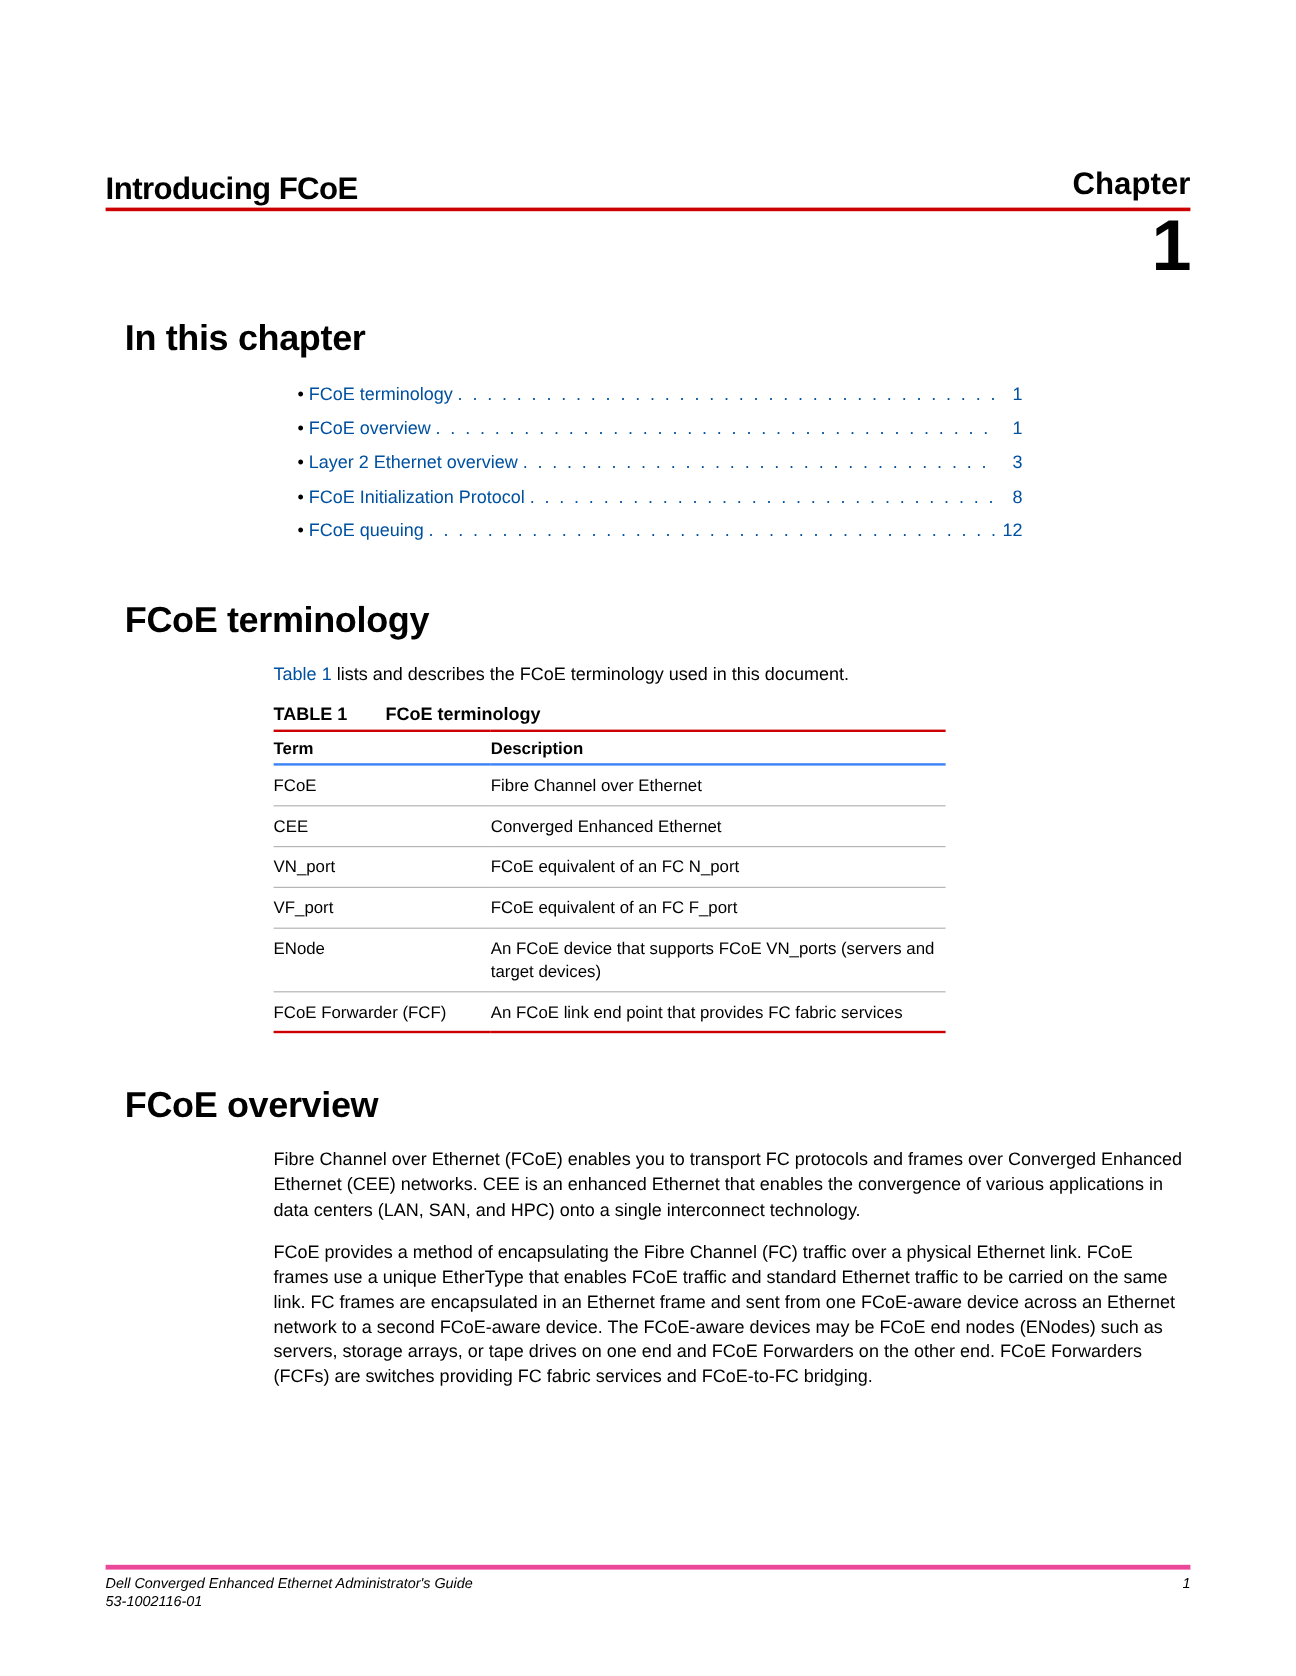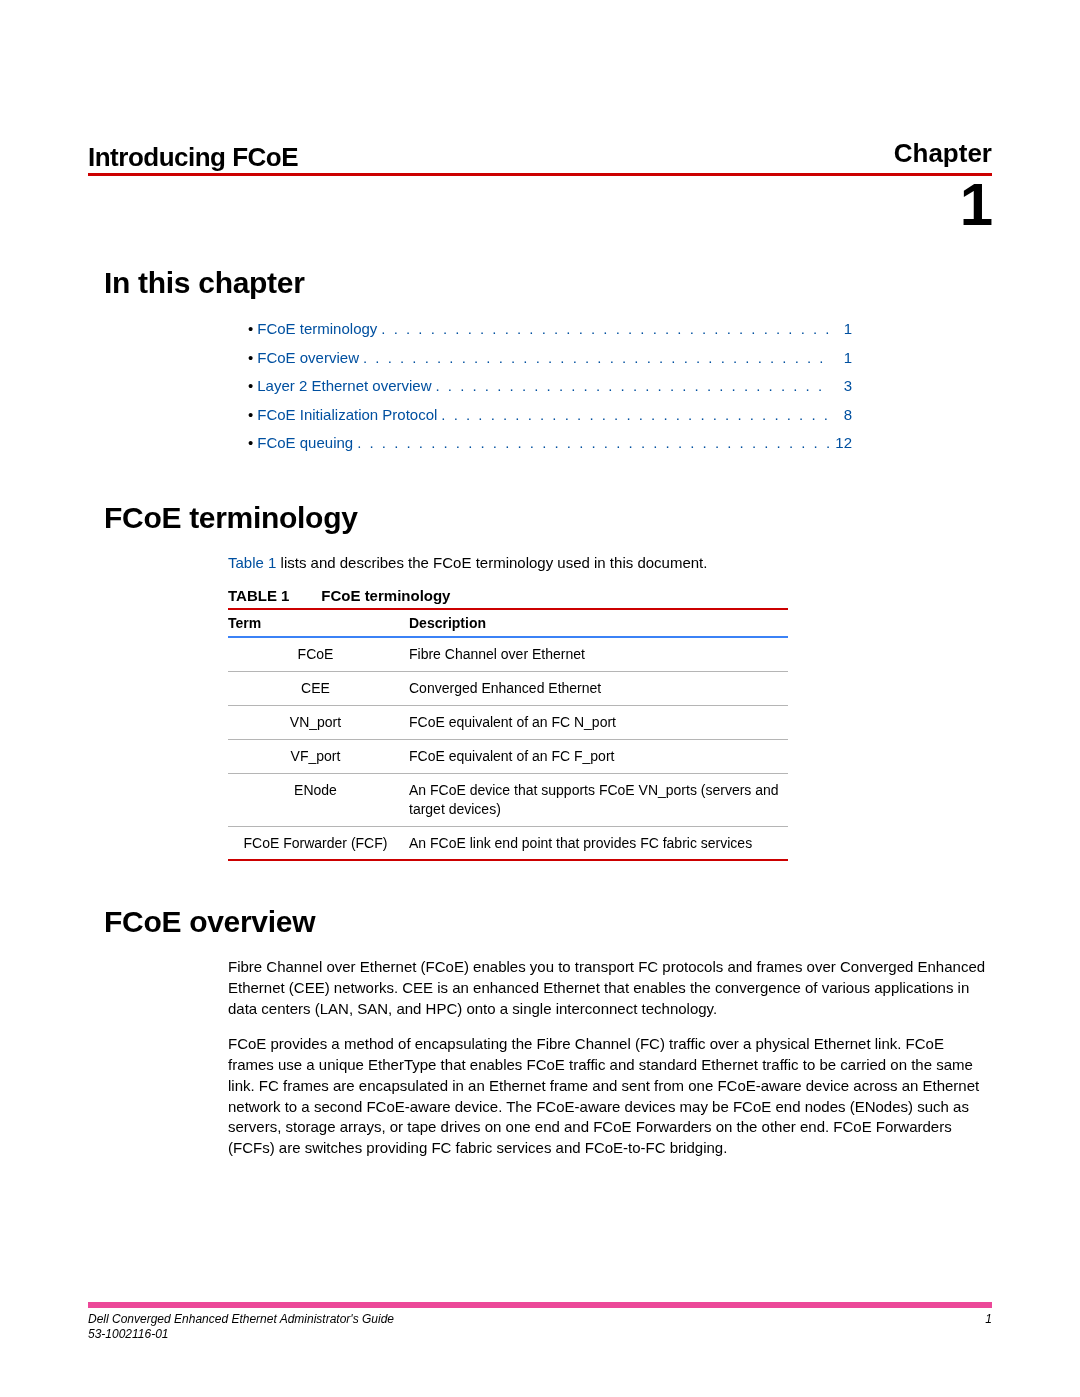--- a/index.html
+++ b/index.html
@@ -145,30 +145,29 @@
     padding: 7px 6px 7px 0;
     vertical-align: top;
     border-bottom: 1px solid #b5b5b5;
     line-height: 1.35;
   }
   table.term-table tr:last-child td {
     border-bottom: 2px solid #c00;
   }
   table.term-table td.term-col {
     width: 175px;
-    text-align: center;
   }
   .footer {
     position: absolute;
     bottom: 54px;
     left: 88px;
     right: 88px;
     font-size: 12px;
     font-style: italic;
-    border-top: 6px solid #ec4899;
+    border-top: 4px solid #ec4899;
     padding-top: 4px;
     display: flex;
     justify-content: space-between;
     color: #000;
   }
   .footer .fcol {
     line-height: 1.3;
   }
 </style>
 </head>

